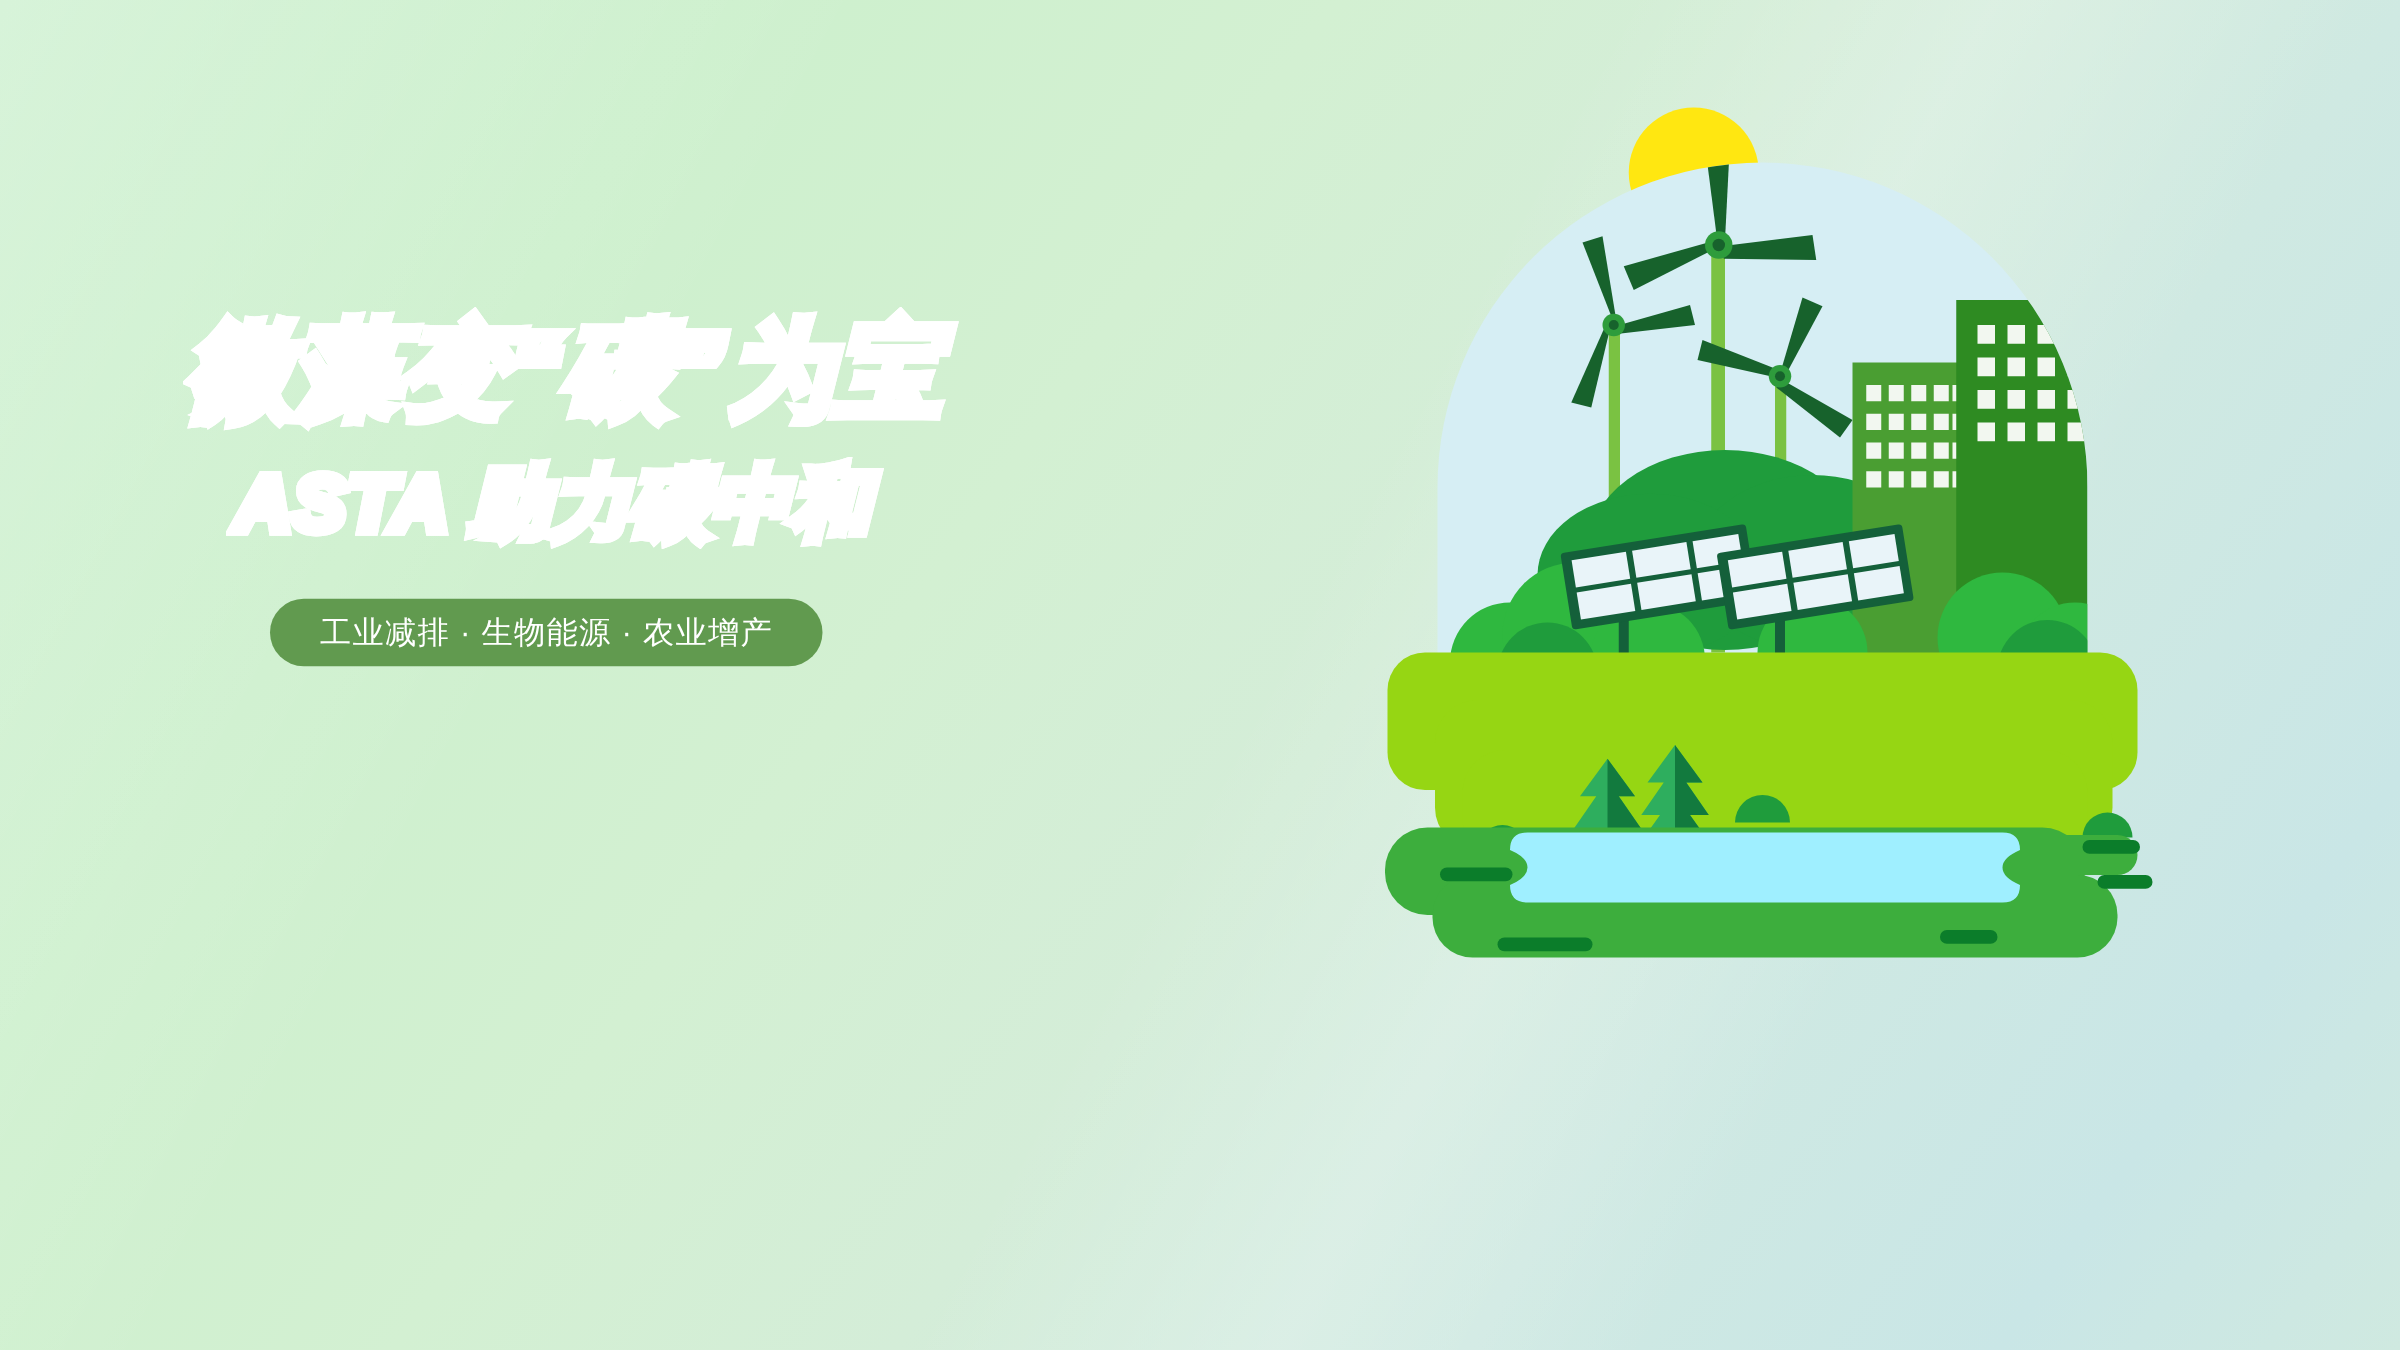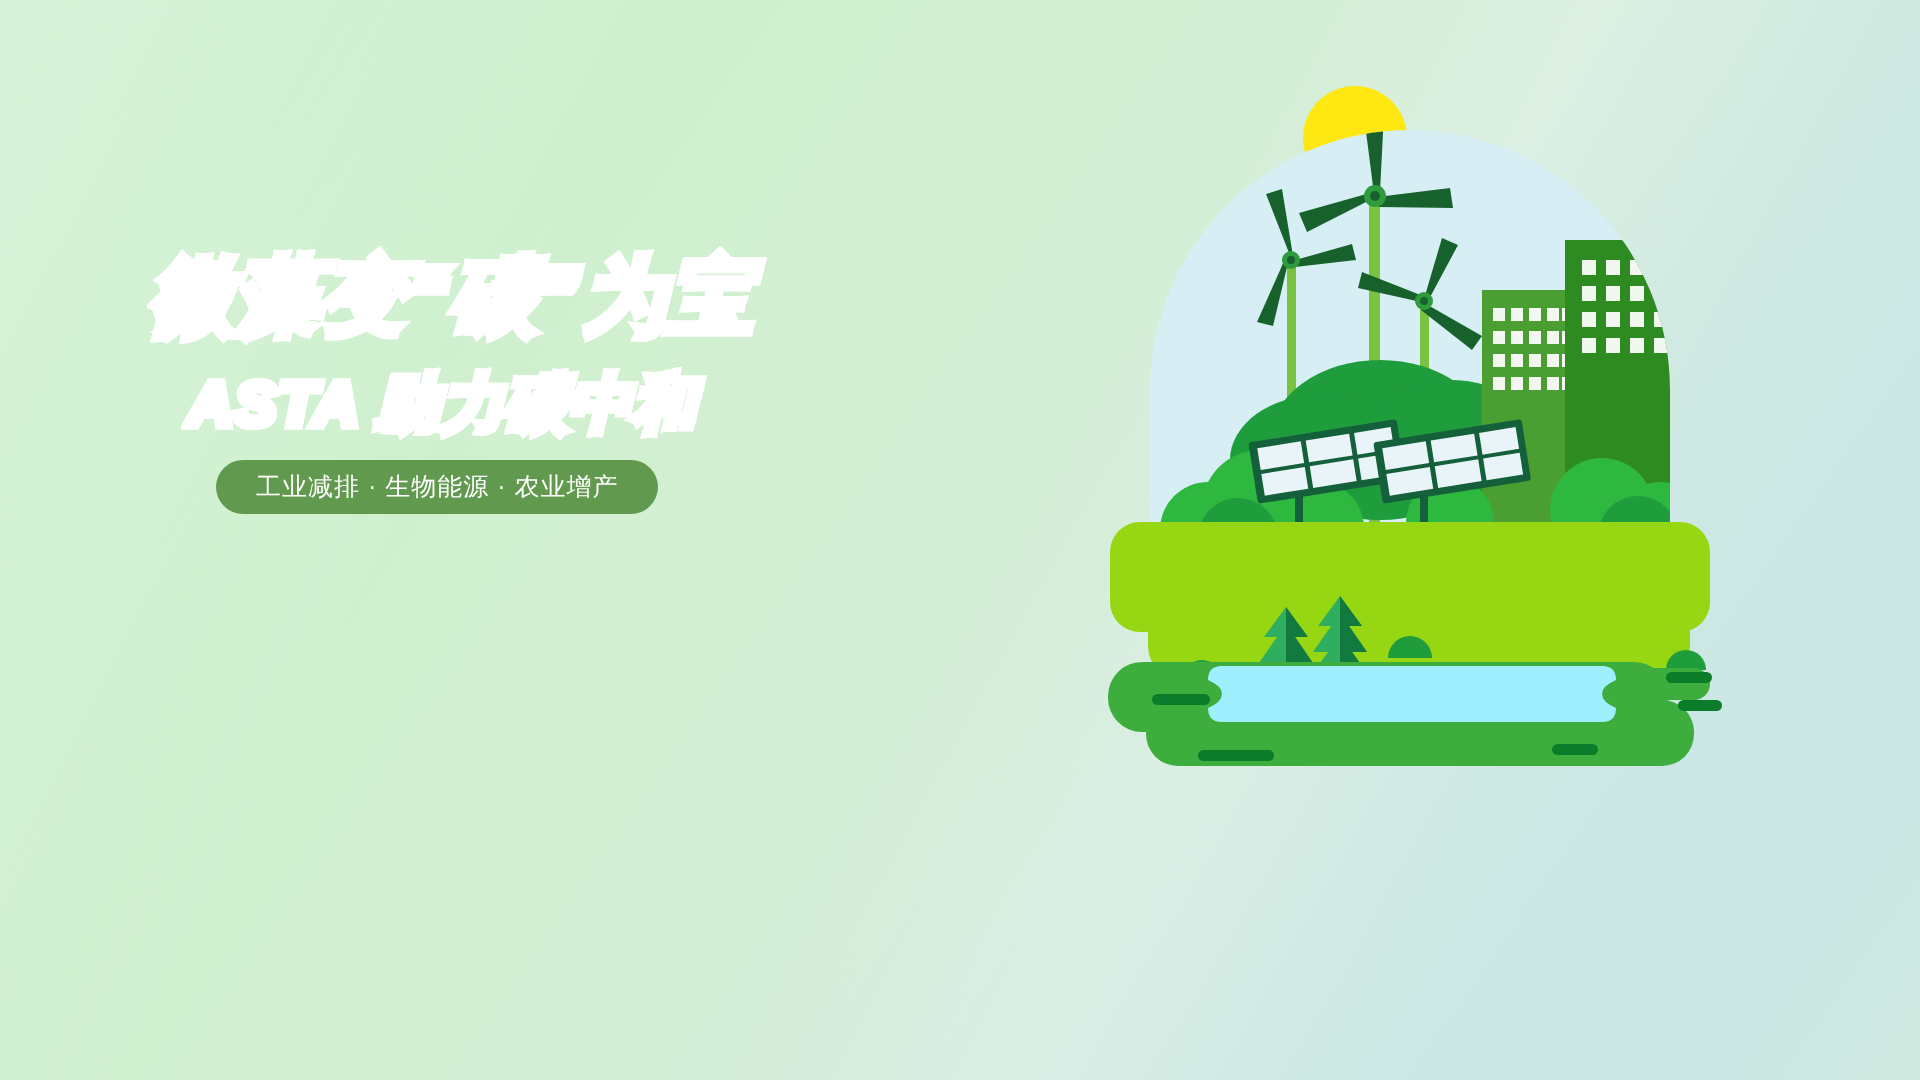--- a/index.html
+++ b/index.html
@@ -44,21 +44,21 @@
     background:none;
     z-index:0;white-space:nowrap;
   }
   .outline-wrap .fill{position:relative;z-index:1;white-space:nowrap;}
 
   #title1,#title1 .stroke{font-size:84px;}
   #title2,#title2 .stroke{font-size:62px;}
   #title2-row{margin-top:30px;padding-left:38px;}
 
   #badge{
-    margin-top:23px;margin-left:66px;
+    margin-top:42px;margin-left:66px;
     display:inline-flex;align-items:center;justify-content:center;
     height:54px;padding:0 40px;
     background:#619a4f;border-radius:28px;
     color:#ffffff;font-size:25px;letter-spacing:1px;white-space:nowrap;
   }
 
   
   #illustration{position:absolute;left:1090px;top:60px;width:640px;height:720px;}
   #illustration svg{display:block;width:640px;height:720px;}
 </style>

